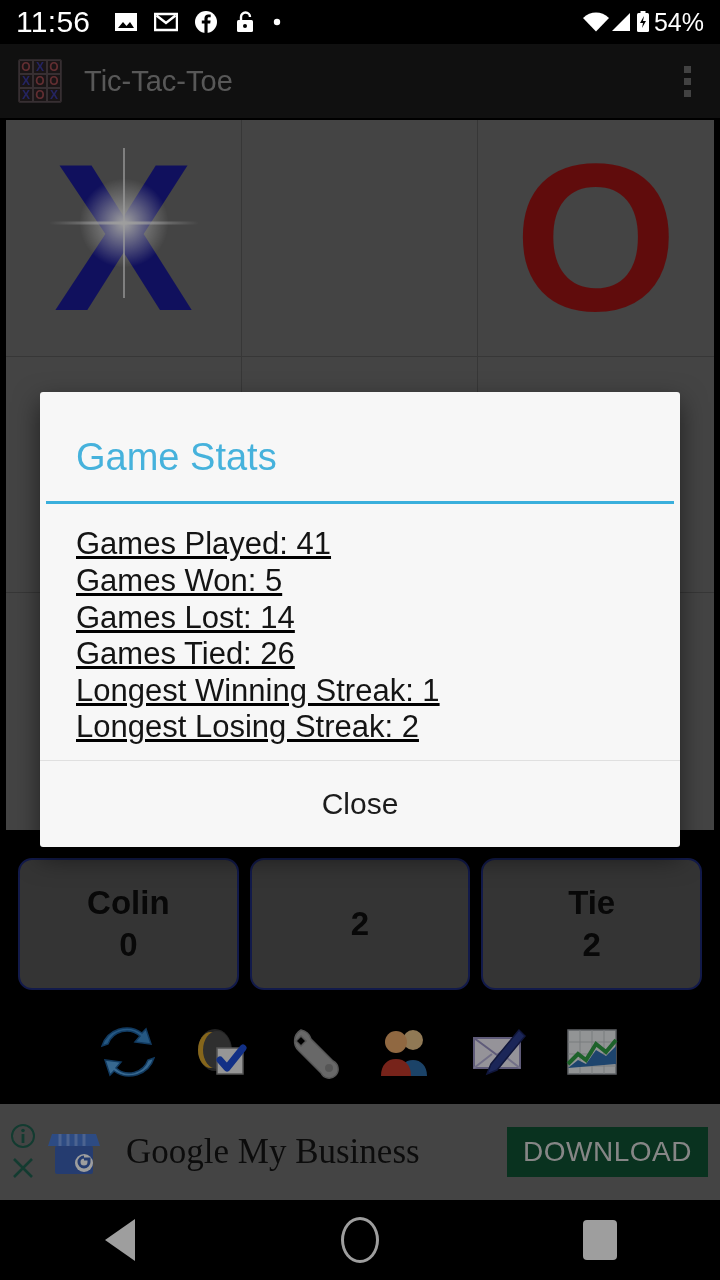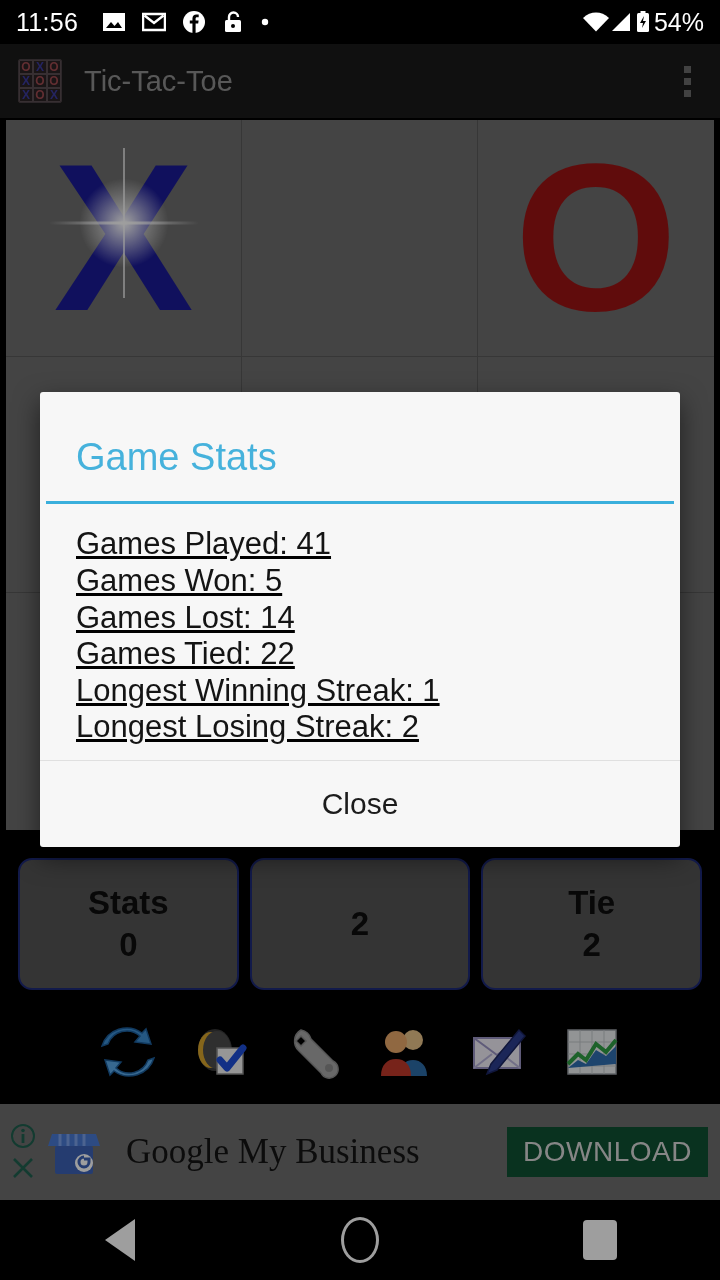--- a/index.html
+++ b/index.html
@@ -10,21 +10,21 @@
     overflow: hidden;
   }
   #screen { position: relative; width: 720px; height: 1280px; background: #000; }
 
   
   #status-bar {
     position: absolute; left: 0; top: 0; width: 720px; height: 44px;
     background: #000; color: #fff;
     display: flex; align-items: center; padding: 0 16px;
   }
-  #status-clock { font-size: 25px; letter-spacing: .3px; }
+  #status-clock { font-size: 30px; letter-spacing: .3px; }
   #status-left-icons { display: flex; align-items: center; gap: 16px; margin-left: 24px; }
   #status-right { margin-left: auto; display: flex; align-items: center; gap: 0; }
   .sicon { display: block; }
   #battery-pct { font-size: 25px; margin-left: 2px; }
 
   
   #app-bar {
     position: absolute; left: 0; top: 44px; width: 720px; height: 74px;
     background: #1b1b1b; display: flex; align-items: center; padding: 0 18px;
   }
@@ -235,21 +235,21 @@
     <div class="cell">
       <span class="mark"></span>
     </div>
     <div class="cell">
       <span class="mark o">O</span>
     </div>
   </div>
 
   <div id="scores">
     <div class="score-btn">
-      <div class="score-name">Stats</div>
+      <div class="score-name">Colin</div>
       <div class="score-val">0</div>
     </div>
     <div class="score-btn">
       <div class="score-val">2</div>
     </div>
     <div class="score-btn">
       <div class="score-name">Tie</div>
       <div class="score-val">2</div>
     </div>
   </div>
@@ -328,21 +328,21 @@
 
   <div id="scrim"></div>
 
   <div id="dialog">
     <div id="dialog-title">Game Stats</div>
     <div id="dialog-divider"></div>
     <div id="dialog-body">
       <div class="stat-line">Games Played: 41</div>
       <div class="stat-line">Games Won: 5</div>
       <div class="stat-line">Games Lost: 14</div>
-      <div class="stat-line">Games Tied: 22</div>
+      <div class="stat-line">Games Tied: 26</div>
       <div class="stat-line">Longest Winning Streak: 1</div>
       <div class="stat-line">Longest Losing Streak: 2</div>
     </div>
     <div id="dialog-actions">
       <button id="dialog-close">Close</button>
     </div>
   </div>
 
   <div id="nav-bar">
     <div class="nav-btn">

